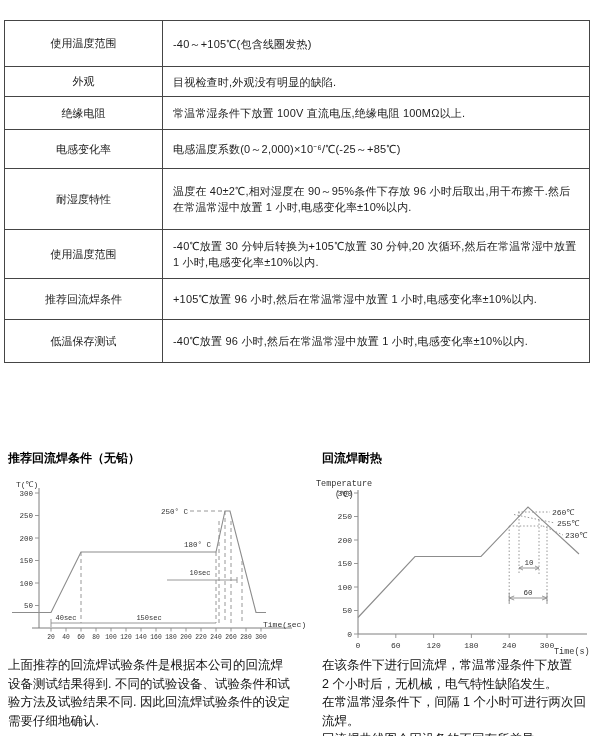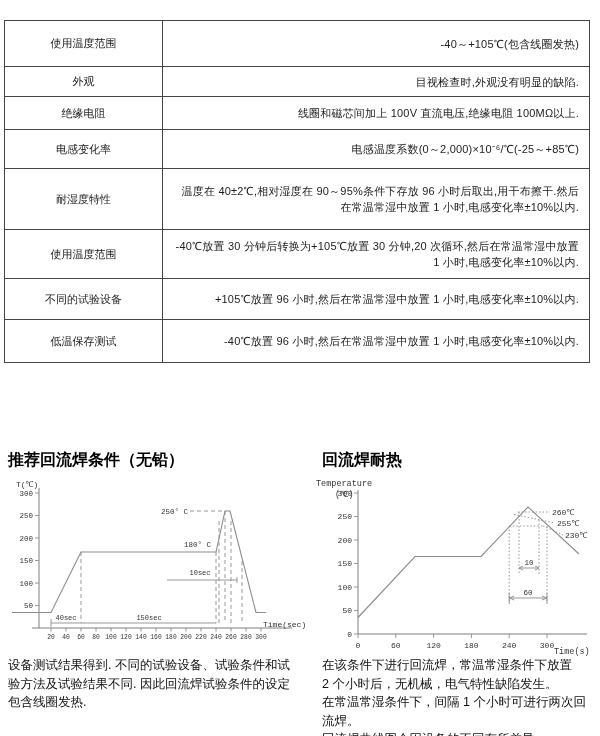--- a/index.html
+++ b/index.html
@@ -3,23 +3,23 @@
 <meta charset="utf-8">
 <style>
   * { margin:0; padding:0; box-sizing:border-box; }
   html,body { background:#fff; }
   body { width:600px; height:736px; font-family:"Liberation Sans",sans-serif; color:#1c1c1c; position:relative; }
   .page { position:absolute; left:0; top:0; width:600px; height:736px; background:#ffffff; overflow:hidden;padding-left:36px; }
 
   table.spec { position:absolute; left:4px; top:20px; width:586px; border-collapse:collapse; table-layout:fixed; }
   table.spec td { border:1px solid #454545; font-size:11px; color:#1c1c1c; vertical-align:middle; }
   td.lab { width:158px; text-align:center; }
-  td.val { padding:2px 10px; line-height:16px; letter-spacing:0.2px;text-align:right; }
-
-  .sec-title { position:absolute; font-size:16px; font-weight:bold; color:#000; }
+  td.val { padding:2px 10px; line-height:16px; letter-spacing:0.2px; }
+
+  .sec-title { position:absolute; font-size:12px; font-weight:bold; color:#000; }
   .sec-title.left  { left:8px;  top:450px; }
   .sec-title.right { left:322px; top:450px; }
 
   svg text { fill:#333; font-family:"Liberation Mono","DejaVu Sans Mono",monospace; }
   .axis   { stroke:#7f7f7f; stroke-width:1; fill:none; }
   .curve  { stroke:#8c8c8c; stroke-width:1.1; fill:none; }
   .dash   { stroke:#8c8c8c; stroke-width:0.9; fill:none; stroke-dasharray:4 3; }
   .dot    { stroke:#8c8c8c; stroke-width:0.9; fill:none; stroke-dasharray:1.5 2; }
   .thin   { stroke:#8c8c8c; stroke-width:0.9; fill:none; }
 
@@ -40,36 +40,36 @@
         <tr style="height:46px">
       <td class="lab">使用温度范围</td>
       <td class="val">-40～+105℃(包含线圈发热)</td>
     </tr>
     <tr style="height:30px">
       <td class="lab">外观</td>
       <td class="val">目视检查时,外观没有明显的缺陷.</td>
     </tr>
     <tr style="height:33px">
       <td class="lab">绝缘电阻</td>
-      <td class="val">线圈和磁芯间加上 100V 直流电压,绝缘电阻 100MΩ以上.</td>
+      <td class="val">常温常湿条件下放置 100V 直流电压,绝缘电阻 100MΩ以上.</td>
     </tr>
     <tr style="height:39px">
       <td class="lab">电感变化率</td>
       <td class="val">电感温度系数(0～2,000)×10⁻⁶/℃(-25～+85℃)</td>
     </tr>
     <tr style="height:61px">
       <td class="lab">耐湿度特性</td>
       <td class="val">温度在 40±2℃,相对湿度在 90～95%条件下存放 96 小时后取出,用干布擦干.然后在常温常湿中放置 1 小时,电感变化率±10%以内.</td>
     </tr>
     <tr style="height:49px">
       <td class="lab">使用温度范围</td>
       <td class="val">-40℃放置 30 分钟后转换为+105℃放置 30 分钟,20 次循环,然后在常温常湿中放置 1 小时,电感变化率±10%以内.</td>
     </tr>
     <tr style="height:41px">
-      <td class="lab">不同的试验设备</td>
+      <td class="lab">推荐回流焊条件</td>
       <td class="val">+105℃放置 96 小时,然后在常温常湿中放置 1 小时,电感变化率±10%以内.</td>
     </tr>
     <tr style="height:43px">
       <td class="lab">低温保存测试</td>
       <td class="val">-40℃放置 96 小时,然后在常温常湿中放置 1 小时,电感变化率±10%以内.</td>
     </tr>
   </tbody>
     </table>
 
   <div class="sec-title left">推荐回流焊条件（无铅）</div>
@@ -231,23 +231,24 @@
     <g class="thin">
       <line x1="196.2" y1="122" x2="234" y2="122"></line>
       <line x1="196.2" y1="117" x2="196.2" y2="127"></line>
       <line x1="234" y1="117" x2="234" y2="127"></line>
       <path d="M196.2,122 l5,-2 M196.2,122 l5,2 M234,122 l-5,-2 M234,122 l-5,2"></path>
     </g>
     <text x="215" y="119" font-size="7.5" text-anchor="middle">60</text>
   </svg>
 
   <div class="note left">
+    <div>上面推荐的回流焊试验条件是根据本公司的回流焊</div>
     <div>设备测试结果得到. 不同的试验设备、试验条件和试</div>
     <div>验方法及试验结果不同. 因此回流焊试验条件的设定</div>
-    <div>包含线圈发热.</div>
+    <div>需要仔细地确认.</div>
   </div>
   <div class="note right">
     <div>在该条件下进行回流焊，常温常湿条件下放置</div>
     <div>2 个小时后，无机械，电气特性缺陷发生。</div>
     <div>在常温常湿条件下，间隔 1 个小时可进行两次回流焊。</div>
     <div>回流焊曲线图会因设备的不同有所差异。</div>
   </div>
 
 </div>
 

